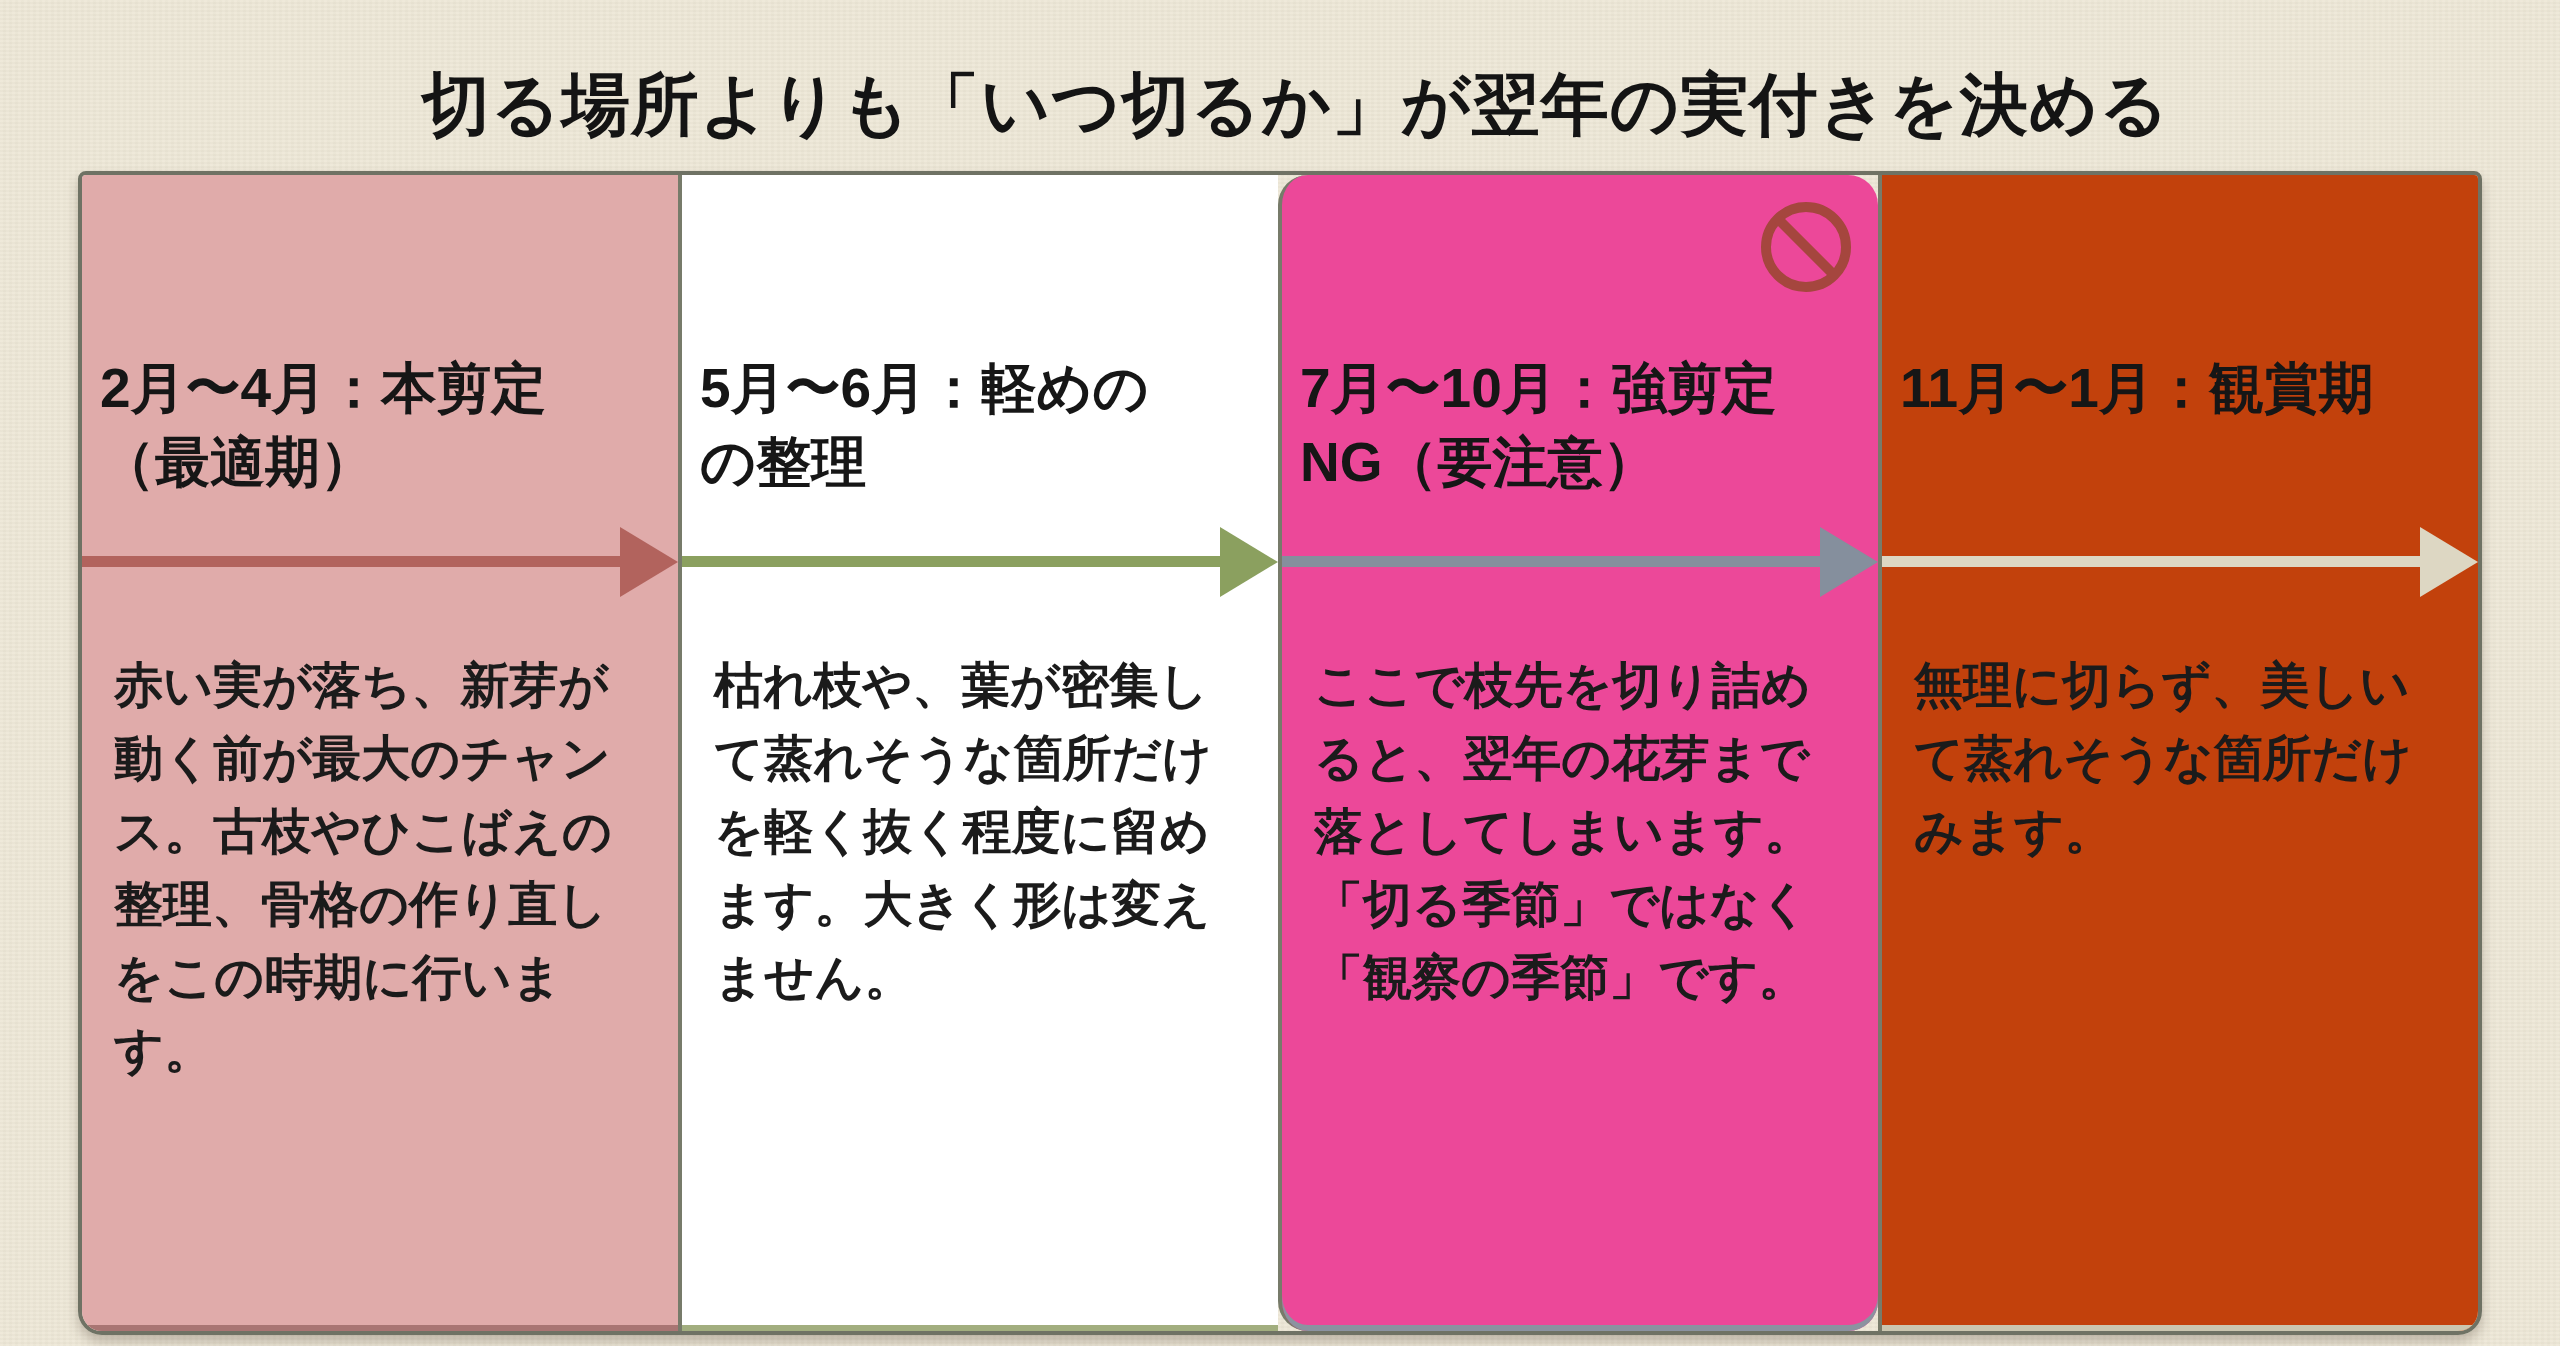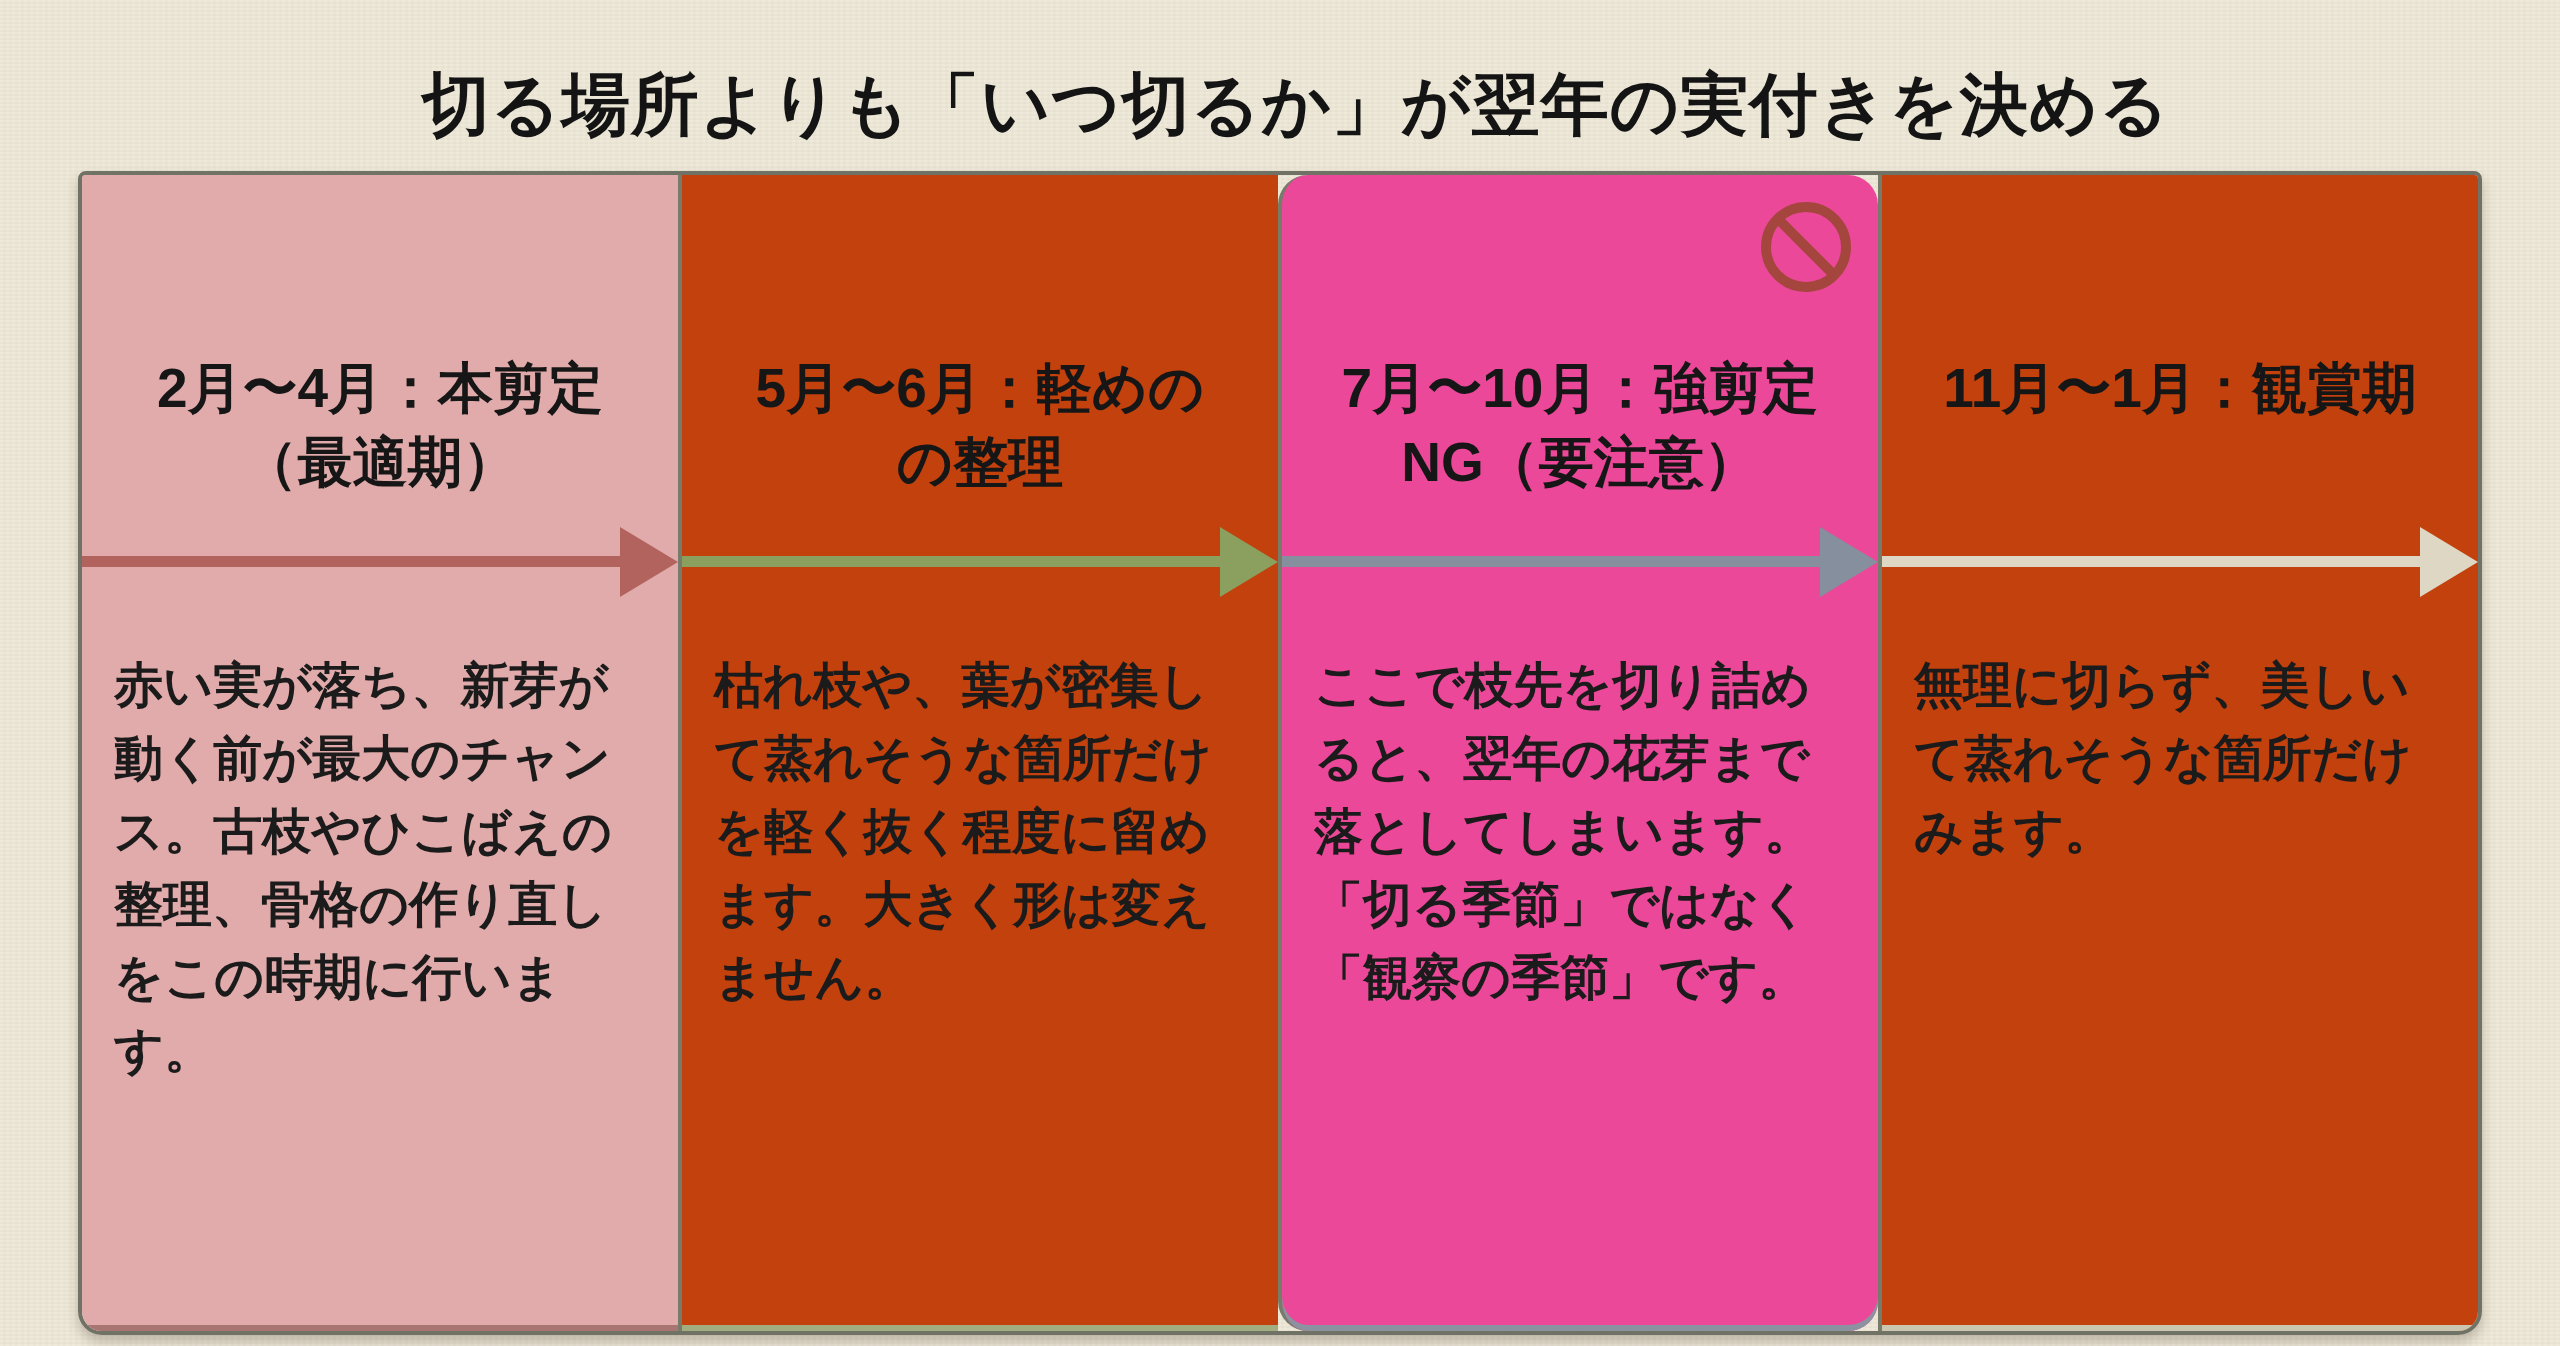--- a/index.html
+++ b/index.html
@@ -56,21 +56,21 @@
   .column + .column {
     border-left: 4px solid #777b6a;
   }
   .period-label {
     position: absolute;
     top: 176px;
     left: 0;
     width: 100%;
     padding: 0 18px;
     box-sizing: border-box;
-    text-align: center;
+    text-align: left;
     font-size: 55px;
     font-weight: 700;
     line-height: 74px;
     color: #161616;
     white-space: pre-line;
   }
   .timeline-arrow {
     position: absolute;
     top: 0;
     left: 0;
@@ -135,21 +135,21 @@
       <div class="arrow-head" style="border-left-color: rgb(178, 99, 93);"></div>
     </div>
     <div class="period-description">赤い実が落ち、新芽が
 動く前が最大のチャン
 ス。古枝やひこばえの
 整理、骨格の作り直し
 をこの時期に行いま
 す。</div>
   </div>
 
-  <div class="column" style="background: #c2410c; box-shadow: rgb(162, 174, 127) 0px -6px 0px inset;">
+  <div class="column" style="background: #ffffff; box-shadow: rgb(162, 174, 127) 0px -6px 0px inset;">
     <div class="period-label">5月〜6月：軽めの
 の整理</div>
     <div class="timeline-arrow">
       <div class="arrow-line" style="background: rgb(139, 160, 95);"></div>
       <div class="arrow-head" style="border-left-color: rgb(139, 160, 95);"></div>
     </div>
     <div class="period-description">枯れ枝や、葉が密集し
 て蒸れそうな箇所だけ
 を軽く抜く程度に留め
 ます。大きく形は変え

